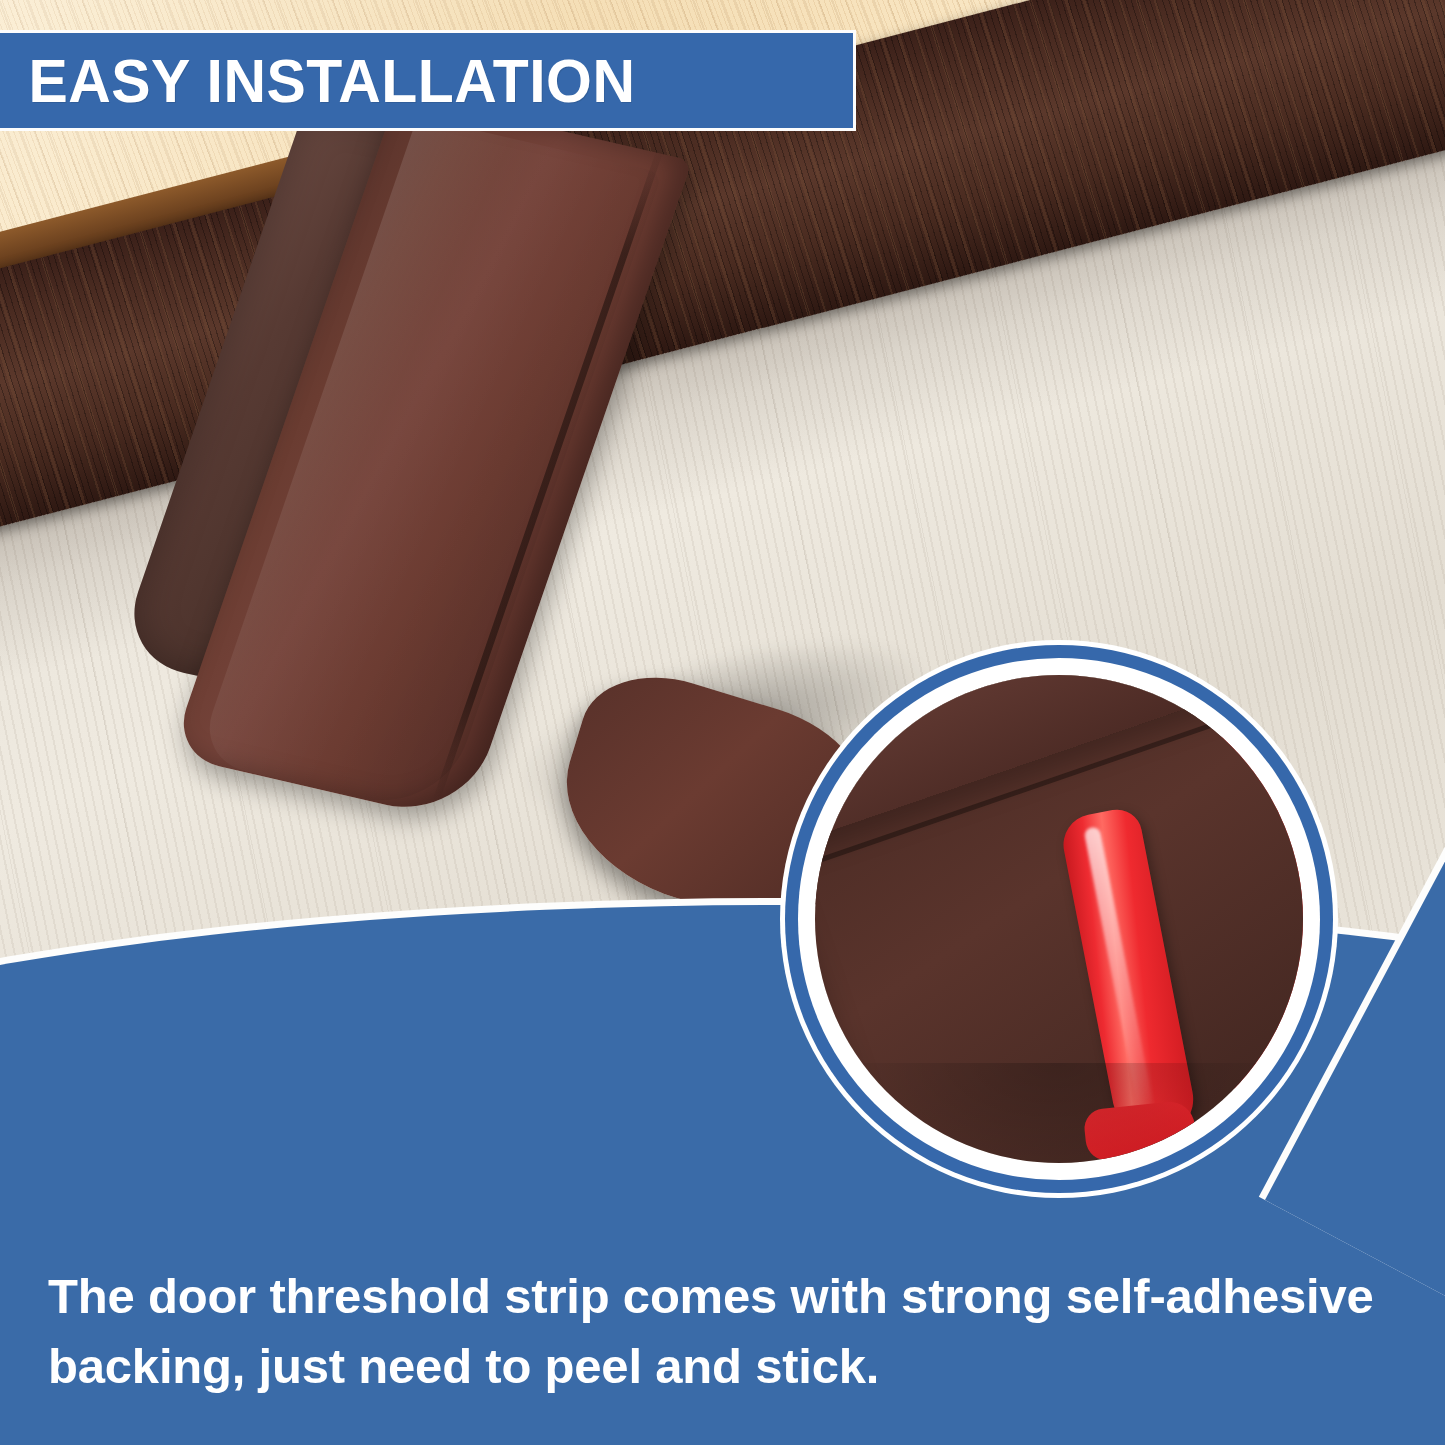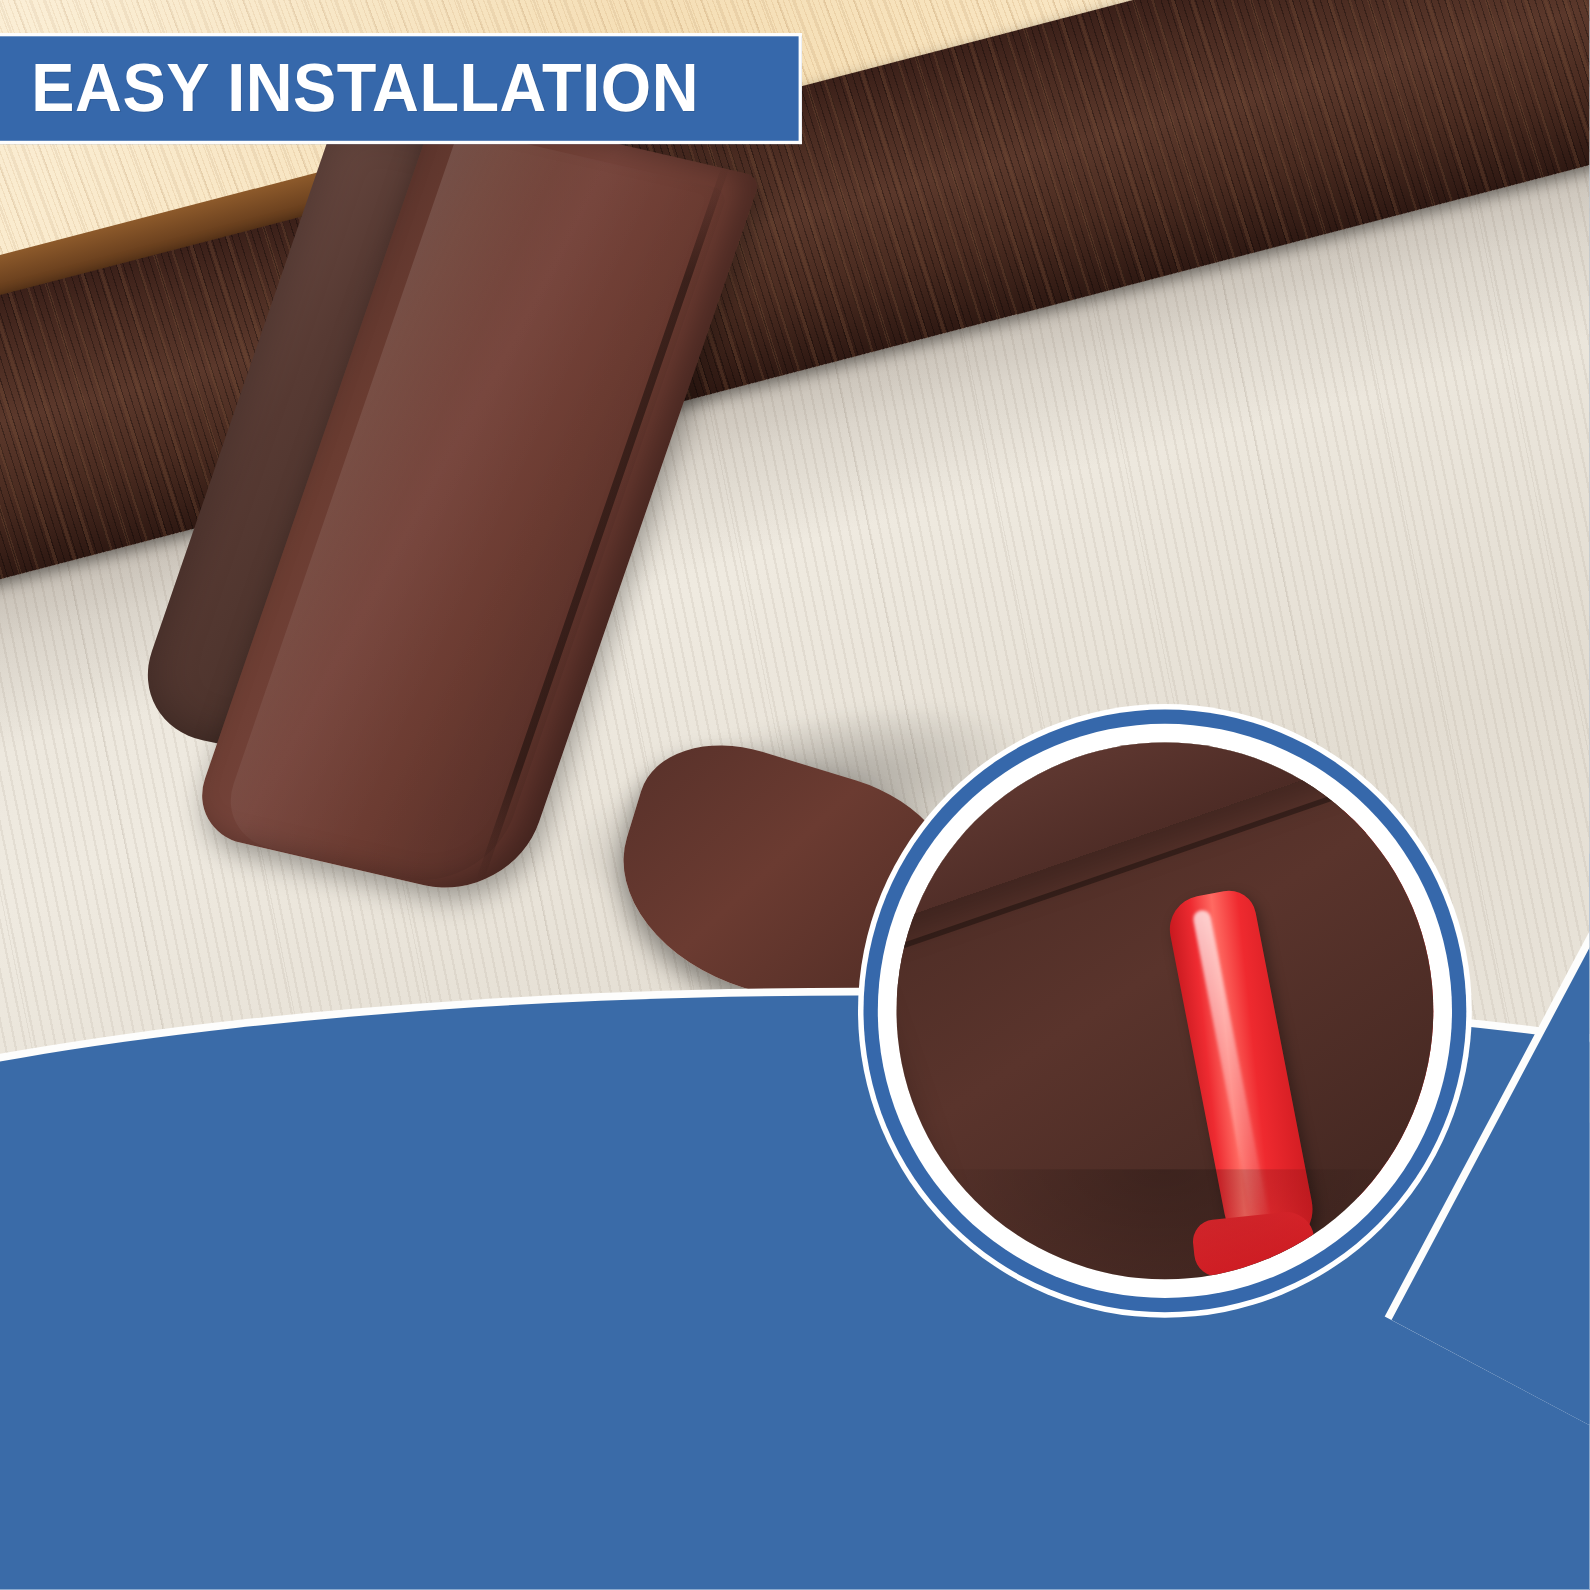--- a/index.html
+++ b/index.html
@@ -151,21 +151,21 @@
   .blue-mask-right{
     position:absolute;left:1265px;top:-200px;width:900px;height:1400px;
     background:#3a6ba8;
     transform:rotate(28deg);transform-origin:0 100%;
     box-shadow:-7px 0 0 0 #fdfdfc;
   }
 
   
   #banner{
     position:absolute;left:0;top:30px;
-    width:729px;height:101px;
+    width:856px;height:101px;
     background:#3668ab;
     border:3px solid #fdfdfd;
     border-left:none;
     box-sizing:border-box;
     display:flex;align-items:center;
   }
   #banner .banner-text{
     color:#ffffff;
     font-size:62px;
     font-weight:bold;
@@ -321,14 +321,15 @@
         <div class="ins-strip-front"></div>
         <div class="ins-strip-crease"></div>
         <div class="ins-red-tab"></div>
         <div class="ins-red-tab-hl"></div>
         <div class="ins-red-tab-foot"></div>
         <div class="ins-shadow"></div>
       </div>
     </div>
   </div>
 
+  <div id="caption">The door threshold strip comes with strong self-adhesive backing, just need to peel and stick.</div>
 
 </div>
 
 </body></html>

